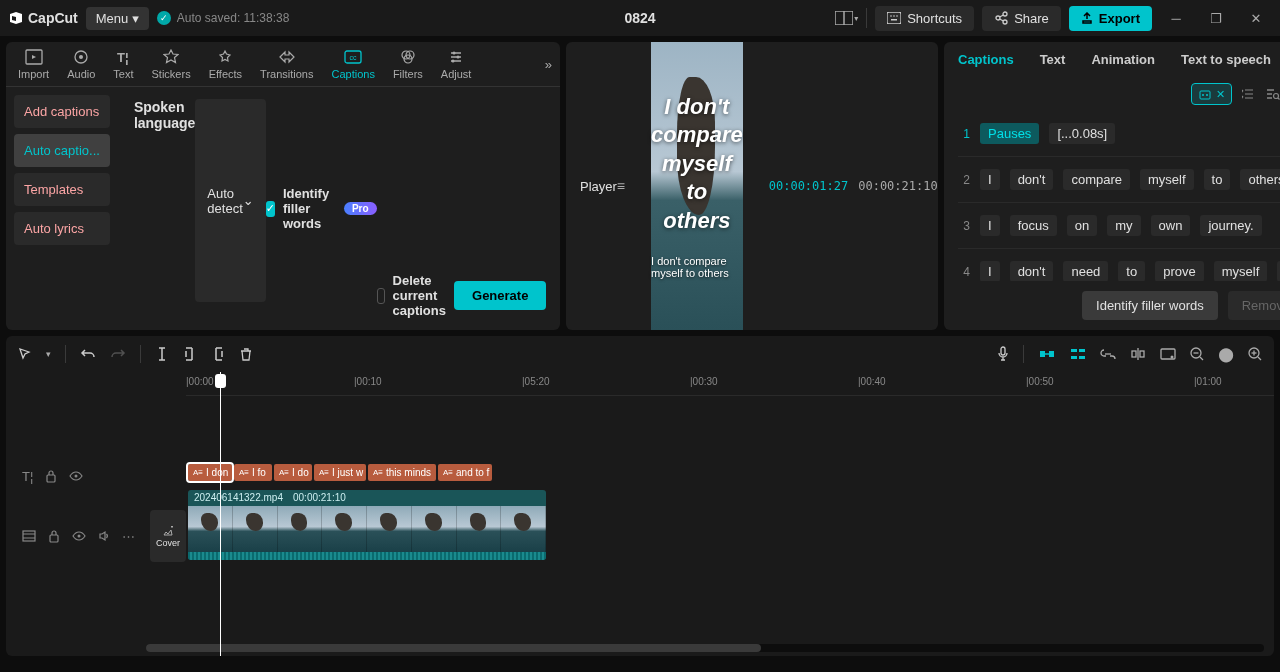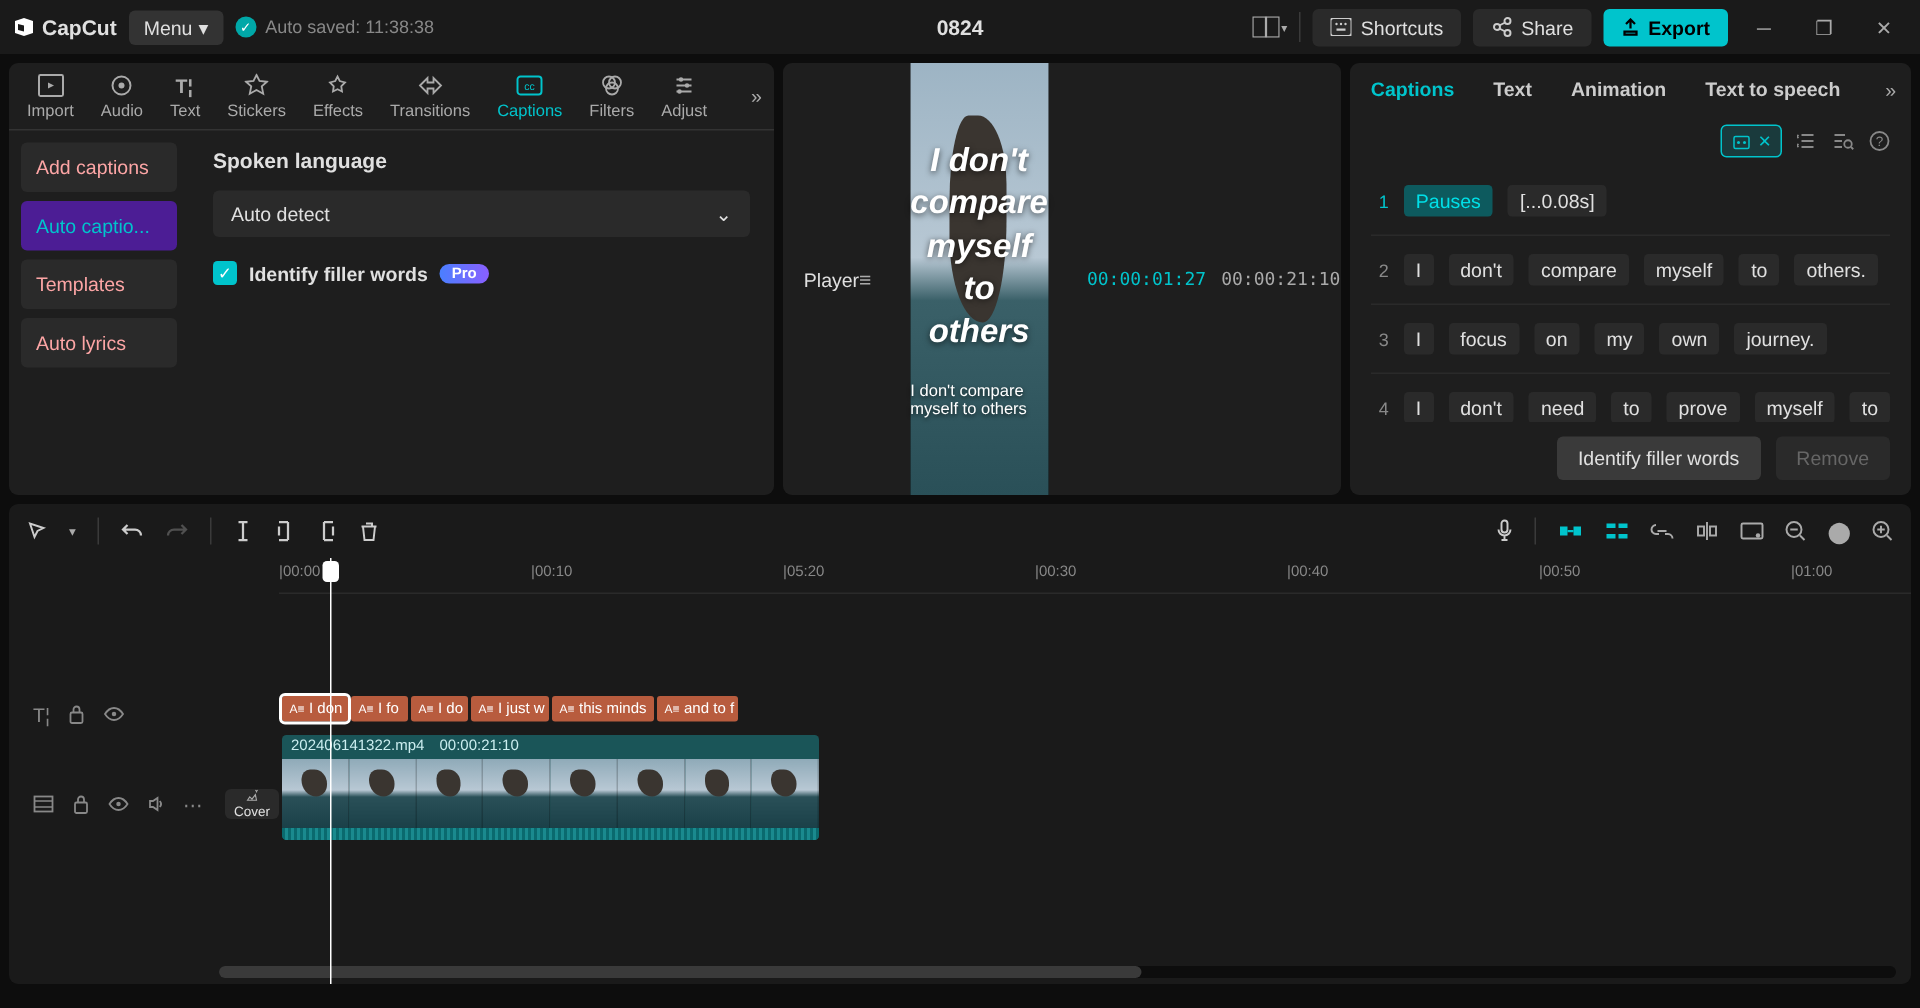--- a/index.html
+++ b/index.html
@@ -26,22 +26,22 @@
 .left-panel { width: 554px; display: flex; flex-direction: column; }
 .tool-tabs { display: flex; align-items: center; padding: 6px 12px; gap: 18px; border-bottom: 1px solid #333; position: relative; }
 .tool-tab { display: flex; flex-direction: column; align-items: center; gap: 2px; color: #aaa; cursor: pointer; font-size: 11px; }
 .tool-tab.active { color: #00c4cc; }
 .tool-tab-icon { width: 18px; height: 18px; display: flex; align-items: center; justify-content: center; }
 .tool-expand { position: absolute; right: 8px; top: 50%; transform: translateY(-50%); cursor: pointer; color: #aaa; }
 
 .left-body { display: flex; flex: 1; }
 .left-sidebar { width: 120px; padding: 8px; display: flex; flex-direction: column; gap: 6px; }
 .side-item { padding: 9px 10px; border-radius: 4px; cursor: pointer; color: #fca5a5; font-size: 13px; background: #2a2a2a; white-space: nowrap; overflow: hidden; text-overflow: ellipsis; }
-.side-item.active { background: #4c1d95; color: #00c4cc; }
-.left-content { flex: 1; padding: 12px 16px; display: flex; flex-direction: column; }
+.side-item.active { background: #404040; color: #00c4cc; }
+.left-content { flex: 1; padding: 12px 16px; display: flex; flex-direction: row; }
 .section-label { font-size: 14px; font-weight: 600; margin-bottom: 12px; }
 .select-box { background: #2a2a2a; padding: 8px 12px; border-radius: 4px; display: flex; justify-content: space-between; align-items: center; cursor: pointer; margin-bottom: 16px; }
 .checkbox-row { display: flex; align-items: center; gap: 8px; }
 .checkbox { width: 16px; height: 16px; border-radius: 3px; background: #00c4cc; display: flex; align-items: center; justify-content: center; color: #fff; font-size: 11px; cursor: pointer; }
 .checkbox.empty { background: transparent; border: 1.5px solid #555; }
 .pro-badge { background: linear-gradient(90deg, #4a7fff, #8a5fff); color: #fff; padding: 1px 8px; border-radius: 8px; font-size: 10px; font-weight: bold; }
 .left-footer { margin-top: auto; display: flex; justify-content: space-between; align-items: center; padding-top: 12px; }
 .gen-btn { background: #00c4cc; color: #000; padding: 7px 18px; border-radius: 4px; font-weight: 600; cursor: pointer; font-size: 13px; }
 
 
@@ -88,21 +88,21 @@
 .timeline { background: #1a1a1a; margin: 0 6px 6px; border-radius: 0 0 6px 6px; height: 284px; position: relative; overflow: hidden; }
 .ruler { height: 24px; position: relative; border-bottom: 1px solid #2a2a2a; margin-left: 180px; }
 .ruler-mark { position: absolute; top: 4px; font-size: 10px; color: #888; }
 .playhead { position: absolute; top: 0; bottom: 0; width: 1px; background: #fff; left: 214px; z-index: 10; }
 .playhead::before { content: ''; position: absolute; top: 2px; left: -5px; width: 11px; height: 14px; background: #fff; border-radius: 3px; }
 
 .track-area { position: relative; }
 .track-row { display: flex; align-items: center; height: 40px; }
 .track-head { width: 140px; display: flex; align-items: center; gap: 12px; padding-left: 16px; color: #888; }
 .track-head span { cursor: pointer; }
-.cover-btn { width: 36px; height: 20px; background: #2a2a2a; border-radius: 4px; display: flex; flex-direction: column; align-items: center; justify-content: center; font-size: 9px; cursor: pointer; margin-left: 4px; gap: 1px; }
+.cover-btn { width: 36px; height: 52px; background: #2a2a2a; border-radius: 4px; display: flex; flex-direction: column; align-items: center; justify-content: center; font-size: 9px; cursor: pointer; margin-left: 4px; gap: 1px; }
 .clips { position: absolute; left: 180px; top: 0; }
 
 .caption-clips { display: flex; gap: 2px; position: absolute; top: 68px; left: 2px; }
 .cap-clip { background: #b85c3e; color: #fff; font-size: 10px; padding: 3px 5px; border-radius: 2px; white-space: nowrap; overflow: hidden; display: flex; align-items: center; gap: 3px; }
 .cap-clip.selected { outline: 2px solid #fff; }
 
 .video-clip { position: absolute; top: 94px; left: 2px; width: 358px; height: 70px; background: #1a5558; border-radius: 3px; overflow: hidden; }
 .video-clip-label { position: absolute; top: 2px; left: 6px; font-size: 10px; color: #cceef0; z-index: 2; display: flex; gap: 10px; }
 .thumbs { display: flex; height: 46px; margin-top: 16px; }
 .thumb { flex: 1; background: linear-gradient(180deg,#8faab8 0%, #b8c8d4 45%, #2a5058 55%,#1a4048 100%); border-right: 1px solid rgba(0,0,0,0.2); position: relative; }
@@ -271,20 +271,27 @@
         <div class="section-label">Spoken language</div>
         <div class="select-box">
           <span>Auto detect</span>
           <span>⌄</span>
         </div>
         <div class="checkbox-row">
           <div class="checkbox">✓</div>
           <span style="font-weight:600">Identify filler words</span>
           <span class="pro-badge">Pro</span>
         </div>
+        <div class="left-footer">
+          <div class="checkbox-row">
+            <div class="checkbox empty"></div>
+            <span style="font-weight:600">Delete current captions</span>
+          </div>
+          <div class="gen-btn">Generate</div>
+        </div>
       </div>
     </div>
   </div>
 
   <div class="panel player-panel">
     <div class="player-header">
       <span>Player</span>
       <span class="tl-icon">≡</span>
     </div>
     <div class="player-viewport">

